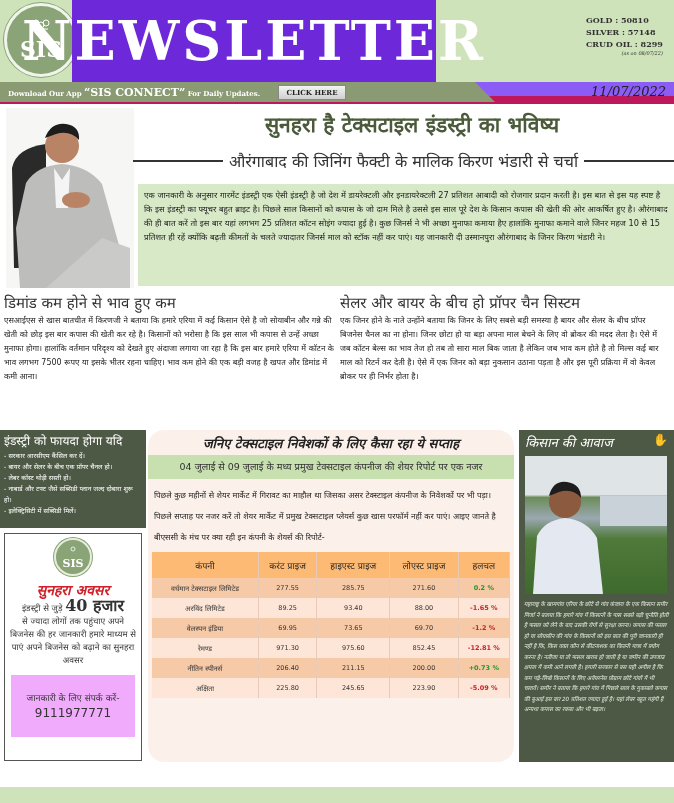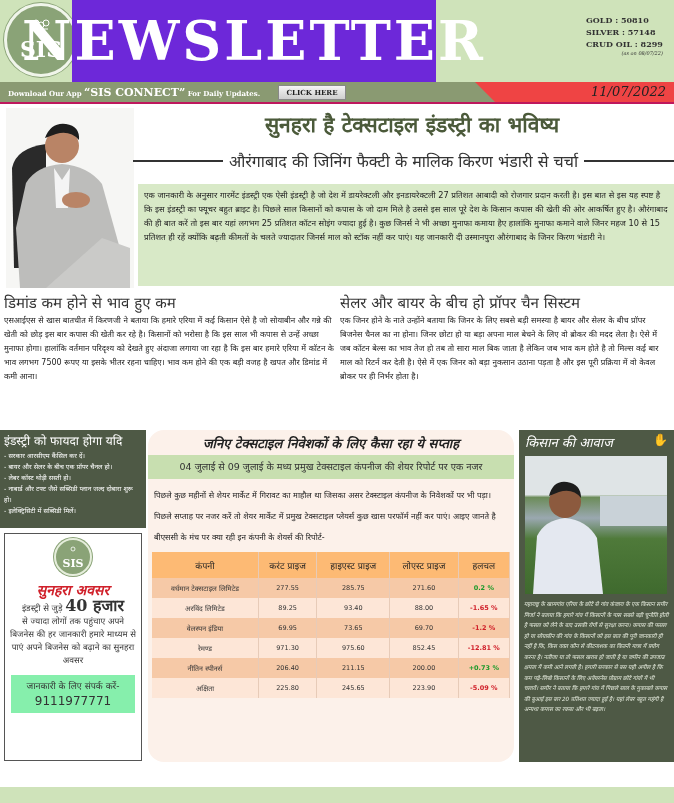--- a/index.html
+++ b/index.html
@@ -6,21 +6,21 @@
   body { width: 674px; height: 803px; overflow: hidden; background: #fff; font-family: "DejaVu Sans", sans-serif; color: #222; position: relative; }
 
   
   .top { position: absolute; left: 0; top: 0; width: 674px; height: 82px; background: #cfe3ba; }
   .logo-wrap { position: absolute; left: 4px; top: 3px; width: 74px; height: 74px; border-radius: 50%; background: #8aa377; border: 3px solid #f0f5ea; box-shadow: 0 0 0 1px #8aa377; display: flex; align-items: center; justify-content: center; }
   .masthead { position: absolute; left: 72px; top: 0; width: 364px; height: 82px; background: #6d28d9; display: flex; align-items: center; justify-content: center; }
   .masthead span { font-family: "DejaVu Serif", serif; font-weight: bold; color: #fff; font-size: 54px; letter-spacing: 3px; }
   .rates { position: absolute; left: 586px; top: 14px; font-family: "DejaVu Serif", serif; font-weight: bold; font-size: 8px; color: #333; line-height: 12px; }
   .rates .note { font-size: 5px; font-style: italic; font-weight: normal; text-align: right; line-height: 6px; }
 
-  .appbar { position: absolute; left: 0; top: 82px; width: 674px; height: 22px; background: #ef4444; border-bottom: 2px solid #be185d; }
+  .appbar { position: absolute; left: 0; top: 82px; width: 674px; height: 22px; background: #8b5cf6; border-bottom: 8px solid #be185d; }
   .appbar-green { position: absolute; left: 0; top: 0; width: 495px; height: 20px; background: #8a9a72; clip-path: polygon(0 0, 475px 0, 495px 20px, 0 20px); }
   .appbar-text { position: absolute; left: 8px; top: 4px; color: #fff; font-family: "DejaVu Serif", serif; font-weight: bold; font-size: 7px; white-space: nowrap; }
   .appbar-text .big { font-size: 11px; }
   .click-btn { position: absolute; left: 278px; top: 3px; width: 68px; height: 15px; background: linear-gradient(#f4f4f4, #cfcfcf); border: 1px solid #888; font-family: "DejaVu Serif", serif; font-weight: bold; font-size: 7px; color: #222; display: flex; align-items: center; justify-content: center; }
   .date { position: absolute; right: 8px; top: 2px; font-family: "DejaVu Serif", serif; font-style: italic; font-size: 13px; color: #222; }
 
   
   .person { position: absolute; left: 6px; top: 108px; width: 128px; height: 180px; }
   .headline { position: absolute; left: 150px; top: 110px; width: 524px; text-align: center; font-weight: bold; color: #4b5a3a; font-size: 21px; }
   .subhead { position: absolute; left: 133px; top: 150px; width: 541px; display: flex; align-items: center; gap: 6px; }
@@ -37,21 +37,21 @@
 
   
   .benefit { position: absolute; left: 0; top: 430px; width: 146px; height: 98px; background: #4e5945; color: #fff; padding: 2px 4px; }
   .benefit h3 { font-weight: normal; font-size: 12px; margin-bottom: 2px; }
   .benefit li { list-style: none; font-size: 6.5px; line-height: 11px; }
   .promo { position: absolute; left: 4px; top: 533px; width: 138px; height: 228px; border: 1px solid #555; background: #fff; text-align: center; padding-top: 4px; }
   .promo-logo { width: 38px; height: 38px; border-radius: 50%; background: #8aa377; margin: 0 auto; border: 2px solid #e6eedc; box-shadow: 0 0 0 1px #8aa377; display: flex; align-items: center; justify-content: center; }
   .promo h4 { color: #d0202a; font-style: italic; font-weight: bold; font-size: 14px; margin-top: 4px; }
   .promo .body { font-size: 8.5px; line-height: 13px; color: #333; padding: 0 4px; }
   .promo .body b { font-family: "DejaVu Serif", serif; font-size: 16px; }
-  .promo .contact { margin: 8px 6px 0; background: #86efac; padding: 4px 0; font-size: 9px; color: #333; line-height: 15px; }
+  .promo .contact { margin: 8px 6px 0; background: #f0abfc; padding: 16px 0; font-size: 9px; color: #333; line-height: 15px; }
   .promo .contact .num { font-size: 12px; }
 
   
   .inv { position: absolute; left: 148px; top: 430px; width: 366px; height: 332px; background: #fcf1ea; border-radius: 16px; }
   .inv-title { text-align: center; font-style: italic; font-weight: bold; font-size: 13px; color: #222; padding: 4px 0 3px; }
   .inv-sub { background: #c8dfb0; text-align: center; font-size: 9.5px; line-height: 14px; padding: 5px 6px; color: #333; }
   .inv-body { font-size: 8px; line-height: 21px; padding: 6px 6px 4px; color: #222; }
   table.shares { width: 358px; margin: 0 4px; border-collapse: collapse; font-size: 6.5px; text-align: center; }
   table.shares th { font-weight: normal; font-size: 9px; color: #222; height: 26px; background: #fdba74; border-right: 1px solid #e7cbb8; }
   table.shares td { height: 20px; color: #333; border-right: 1px solid #e7cbb8; }

